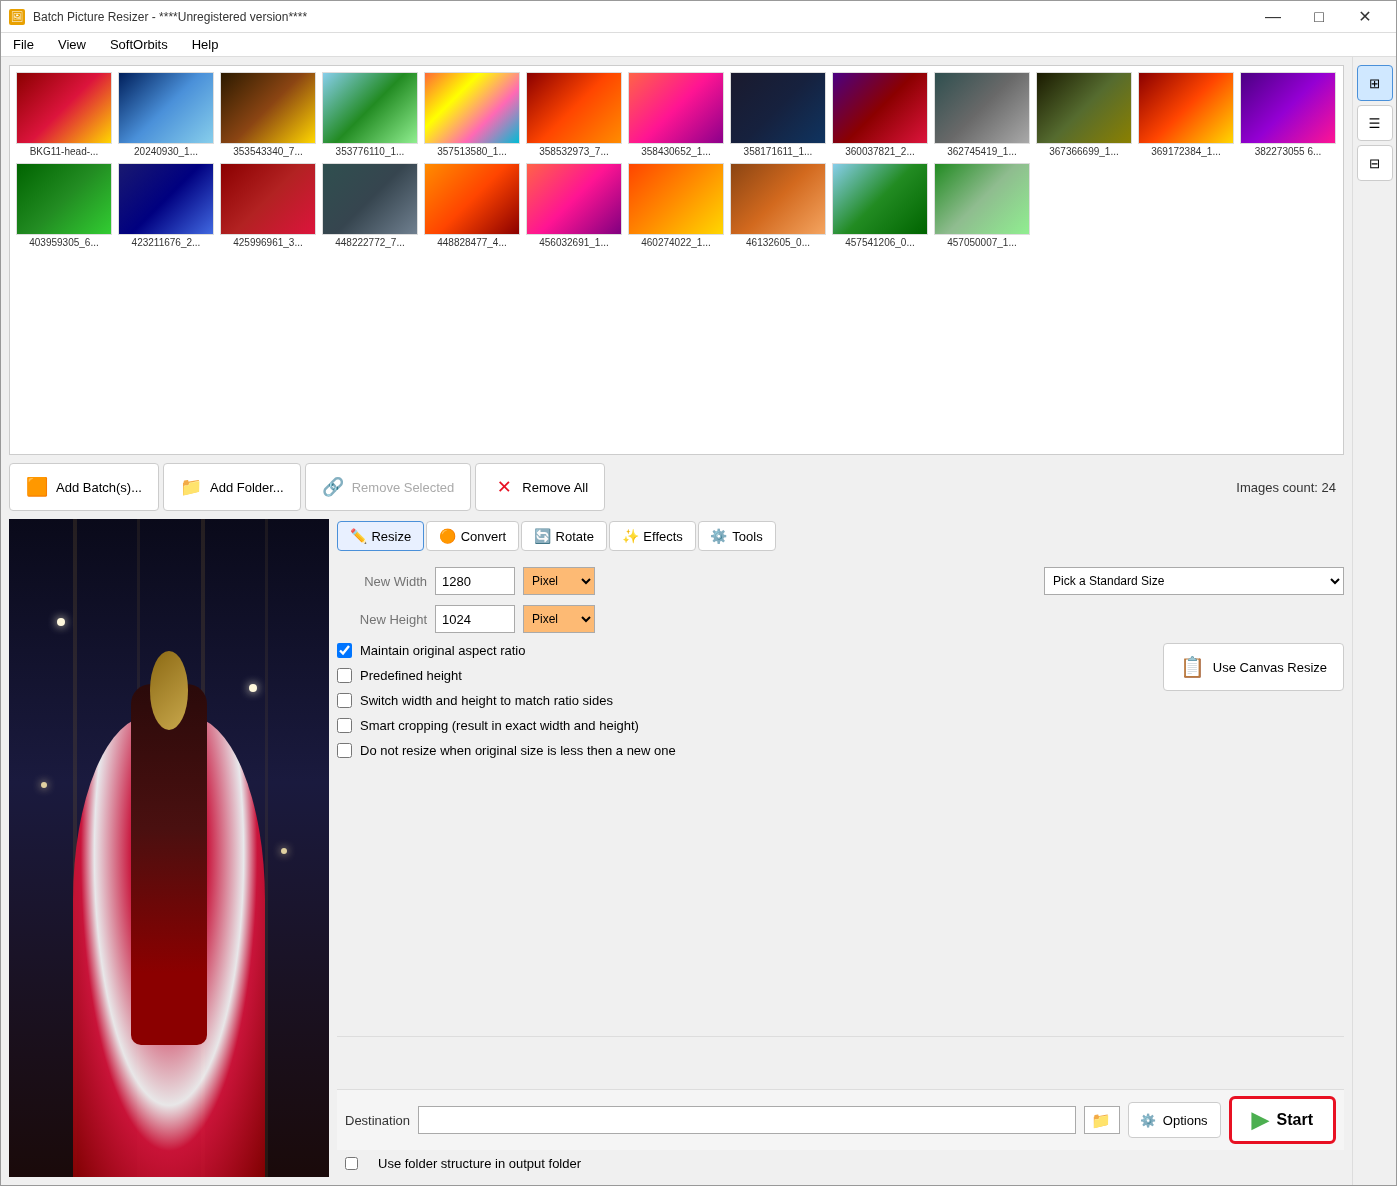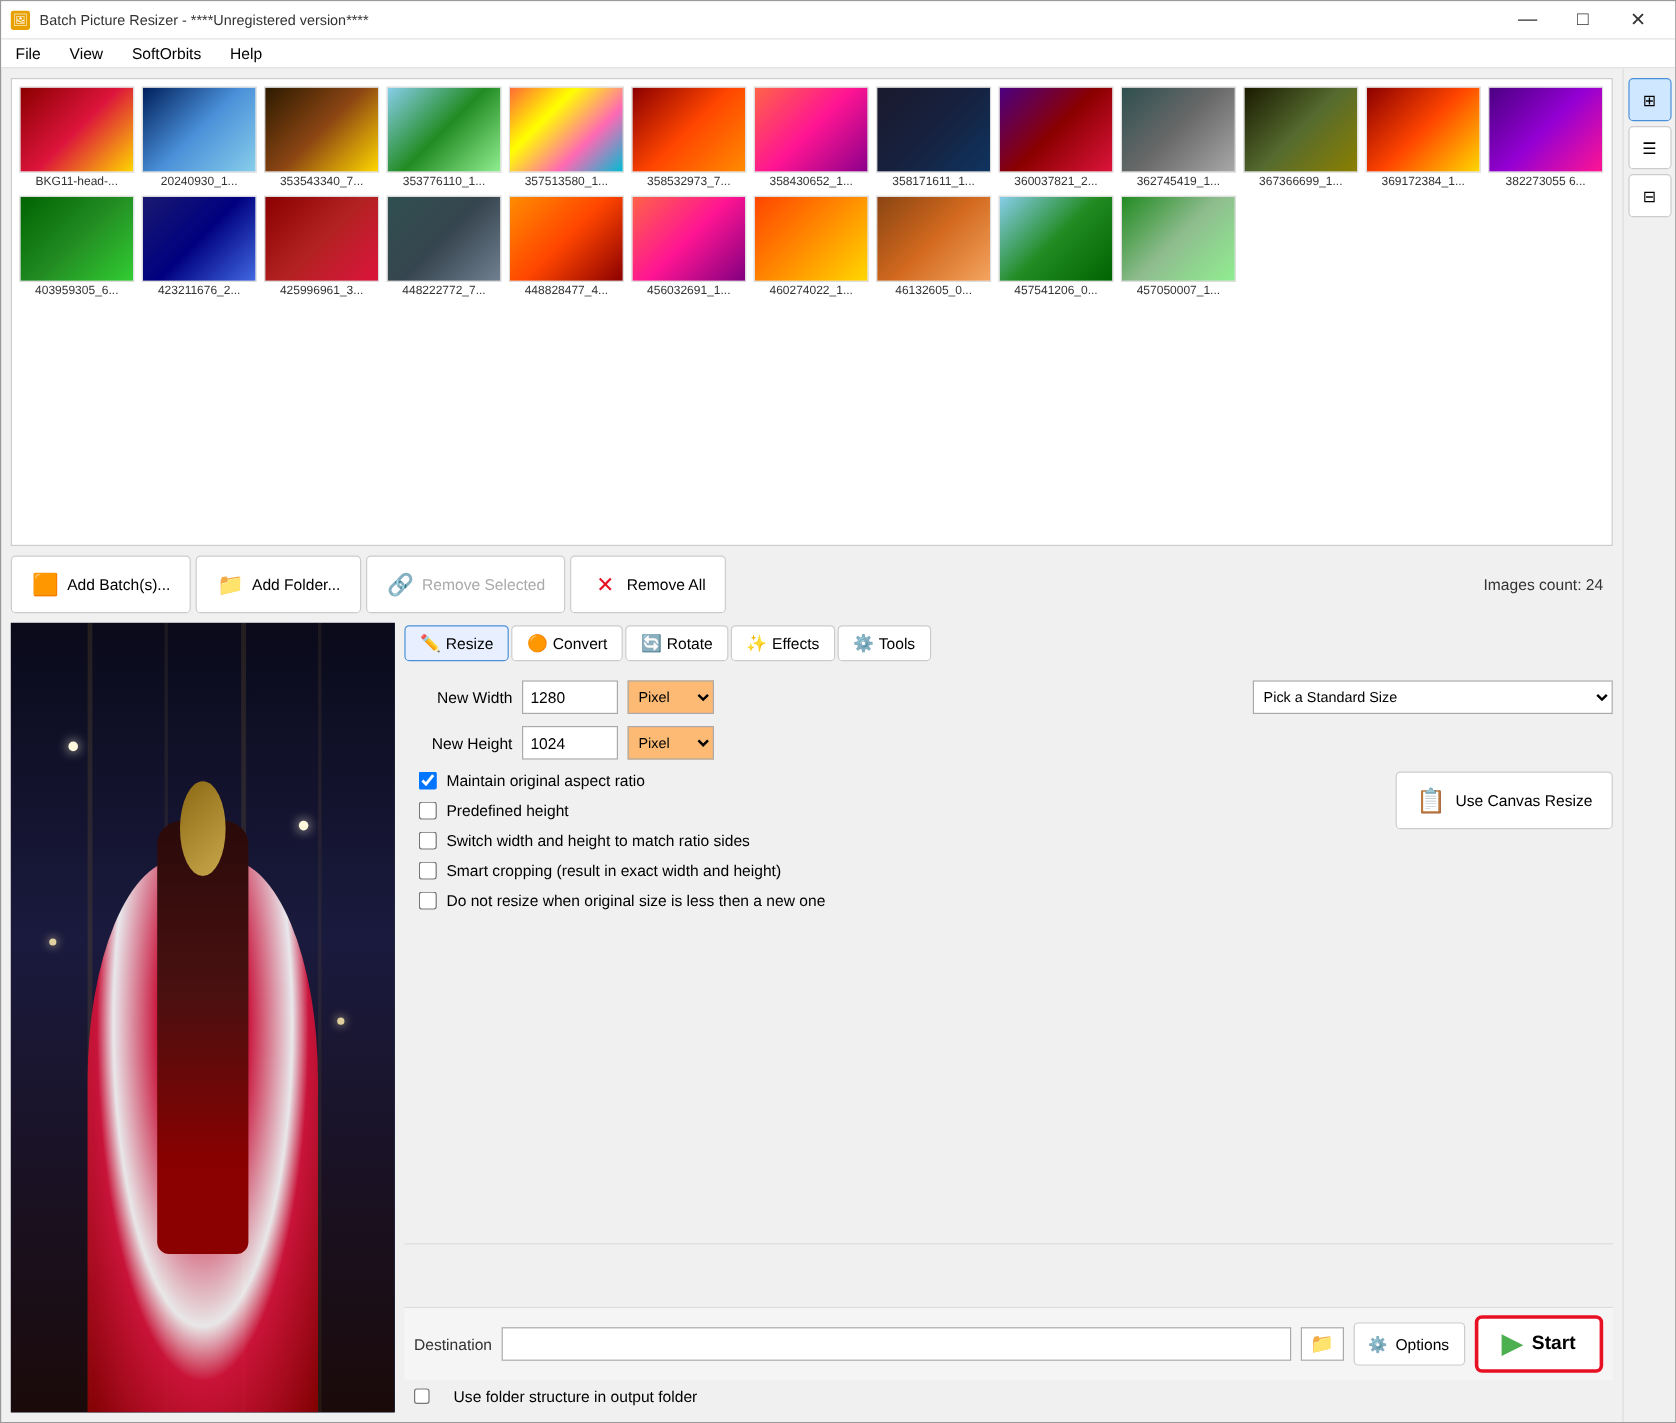--- a/index.html
+++ b/index.html
@@ -39,26 +39,26 @@
     .preview-img-placeholder { width: 100%; height: 100%; background: linear-gradient(135deg, #1a1a2e 0%, #16213e 50%, #0f3460 100%); display: flex; align-items: center; justify-content: center; position: relative; overflow: hidden; }
     
     .settings-pane { flex: 1; display: flex; flex-direction: column; gap: 4px; padding-top: 2px; }
     
     .tabs-row { display: flex; gap: 2px; align-items: center; margin-bottom: 8px; }
     .tab-item { display: flex; align-items: center; gap: 4px; padding: 6px 12px; border: 1px solid #ccc; border-radius: 4px; cursor: pointer; background: #fff; font-size: 13px; }
     .tab-item.active { background: #e8f0ff; border-color: #4a90d9; }
     .tab-icon { font-size: 14px; }
     
     .settings-section { display: flex; flex-direction: column; gap: 10px; padding: 4px 0; }
-    .field-label { width: 90px; text-align: right; font-size: 13px; color: #000000; }
+    .field-label { width: 90px; text-align: right; font-size: 13px; color: #737373; }
     .field-input { width: 80px; height: 28px; border: 1px solid #aaa; padding: 2px 6px; font-size: 13px; background: #fff; }
     .field-select { height: 28px; border: 1px solid #aaa; padding: 2px 4px; font-size: 12px; background: #fdba74; cursor: pointer; }
     .field-select-wide { height: 28px; width: 300px; border: 1px solid #aaa; padding: 2px 4px; font-size: 12px; background: #fff; cursor: pointer; }
     
-    .checkbox-row { display: flex; align-items: flex-end; gap: 8px; font-size: 13px; margin-left: 12px; }
+    .checkbox-row { display: flex; align-items: flex-end; gap: 8px; font-size: 13px; }
     .checkbox-input { width: 15px; height: 15px; cursor: pointer; }
     
     .canvas-btn { display: flex; align-items: center; gap: 8px; padding: 8px 16px; background: #fff; border: 1px solid #ccc; border-radius: 4px; cursor: pointer; height: 48px; font-size: 13px; }
     
     .destination-row { display: flex; align-items: center; gap: 8px; padding: 6px 8px; background: #f5f5f5; border-top: 1px solid #ddd; margin-top: 44px; }
     .dest-label { font-size: 13px; color: #333; white-space: nowrap; }
     .dest-input { flex: 1; height: 28px; border: 1px solid #aaa; padding: 2px 6px; font-size: 12px; background: #fff; }
     .dest-btn { width: 36px; height: 28px; border: 1px solid #aaa; background: #fff; cursor: pointer; display: flex; align-items: center; justify-content: center; font-size: 16px; }
     .options-btn { display: flex; align-items: center; gap: 6px; padding: 4px 12px; border: 1px solid #ccc; border-radius: 4px; background: #fff; cursor: pointer; height: 36px; font-size: 13px; }
     

